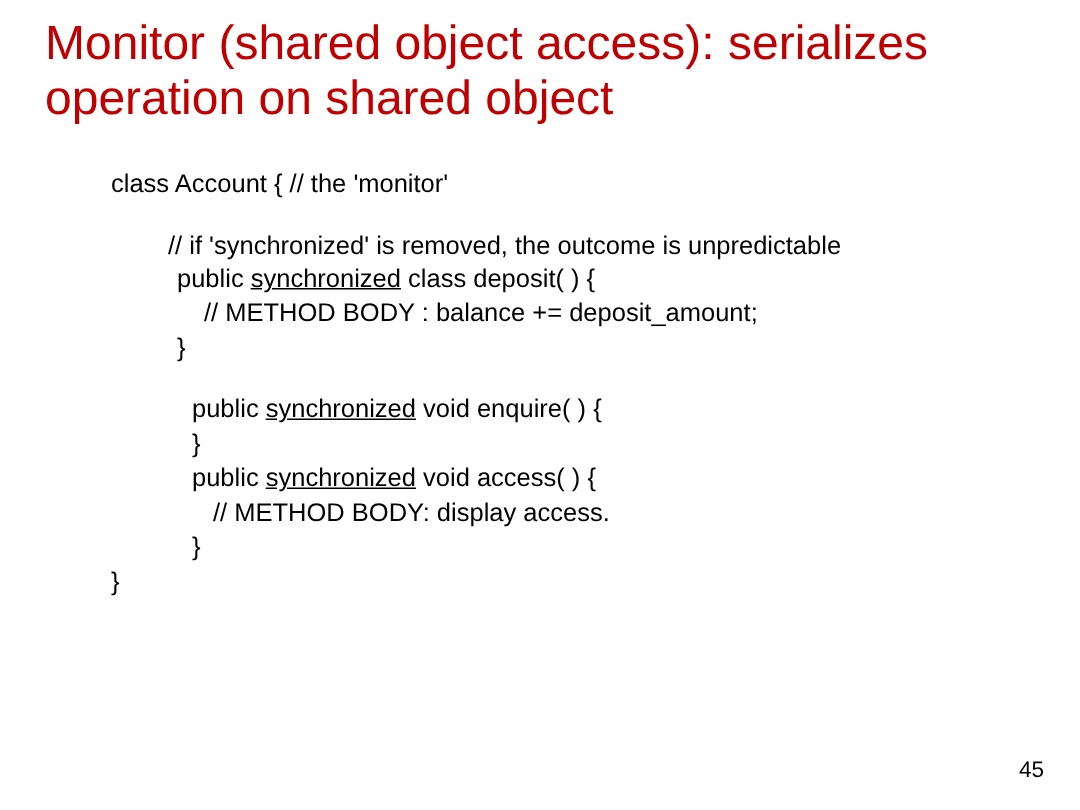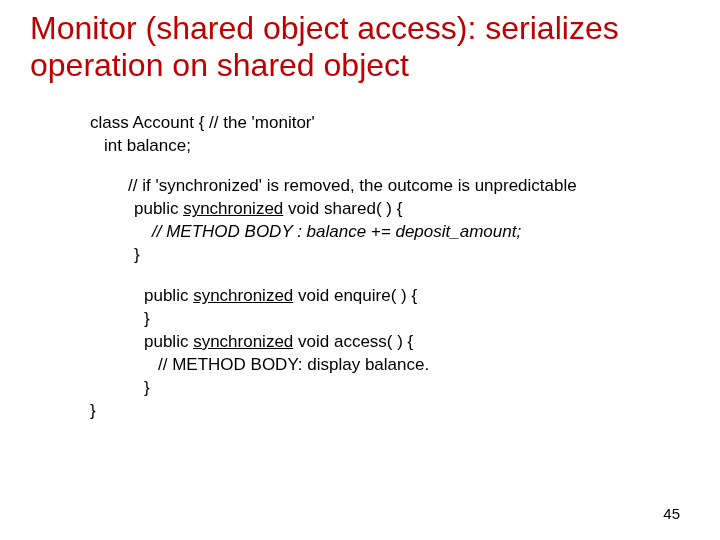--- a/index.html
+++ b/index.html
@@ -20,66 +20,65 @@
     color: #c00000;
     font-size: 32px;
     line-height: 1.15;
     text-align: left;
     font-weight: normal;
     margin: 0 0 28px 0;
   }
   .code-block {
     font-size: 17px;
     line-height: 1.35;
-    margin-left: 60px;
+    margin-left: 44px;
   }
   .indent1 { margin-left: 14px; }
   .indent2 { margin-left: 38px; }
   .indent3 { margin-left: 44px; }
-  .indent4 { margin-left: 62px; font-style: italic; }
+  .indent4 { margin-left: 62px; }
   .indent5 { margin-left: 54px; }
   .indent6 { margin-left: 68px; }
   .u { text-decoration: underline; }
   .page-num {
     position: absolute;
     bottom: 18px;
-    right: 40px;
+    right: 24px;
     font-size: 15px;
   }
   .gap { height: 18px; }
 </style>
 </head>
 <body>
 
 <div class="slide">
   <h1 class="title">Monitor (shared object access): serializes operation on shared object</h1>
 
   <div class="code-block">
     <div>class Account {   // the 'monitor'</div>
-    <div class="indent1">int balance;</div>
 
     <div class="gap"></div>
 
     <div class="indent2">// if 'synchronized' is removed, the outcome is unpredictable</div>
     <div class="indent3">
-      <span>public </span><span class="u">synchronized</span><span> void shared( ) {</span>
+      <span>public </span><span class="u">synchronized</span><span> class deposit( ) {</span>
     </div>
     <div class="indent4">// METHOD BODY : balance += deposit_amount;</div>
     <div class="indent3">}</div>
 
     <div class="gap"></div>
 
     <div class="indent5">
       <span>public </span><span class="u">synchronized</span><span> void enquire( ) {</span>
     </div>
     <div class="indent5">}</div>
 
     <div class="indent5">
       <span>public </span><span class="u">synchronized</span><span> void access( ) {</span>
     </div>
-    <div class="indent6">// METHOD BODY: display balance.</div>
+    <div class="indent6">// METHOD BODY: display access.</div>
     <div class="indent5">}</div>
 
     <div>}</div>
   </div>
 </div>
 
 <div class="page-num">45</div>
 
 </body></html>

